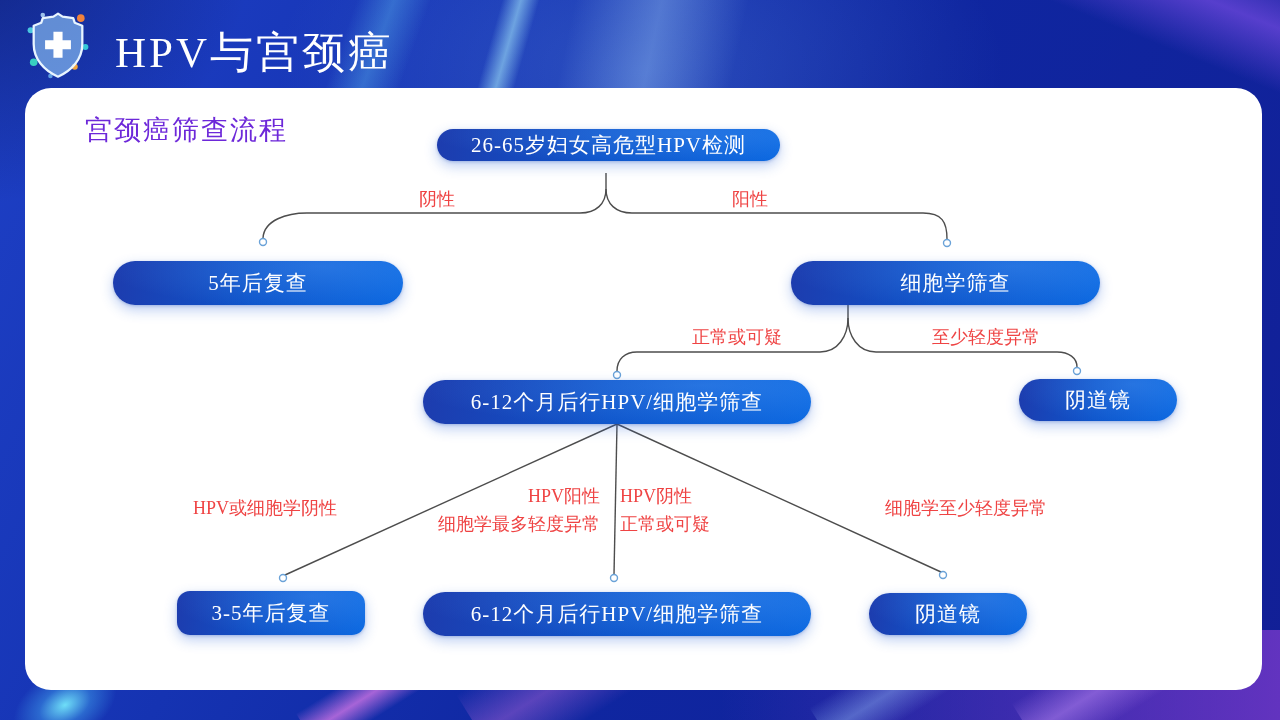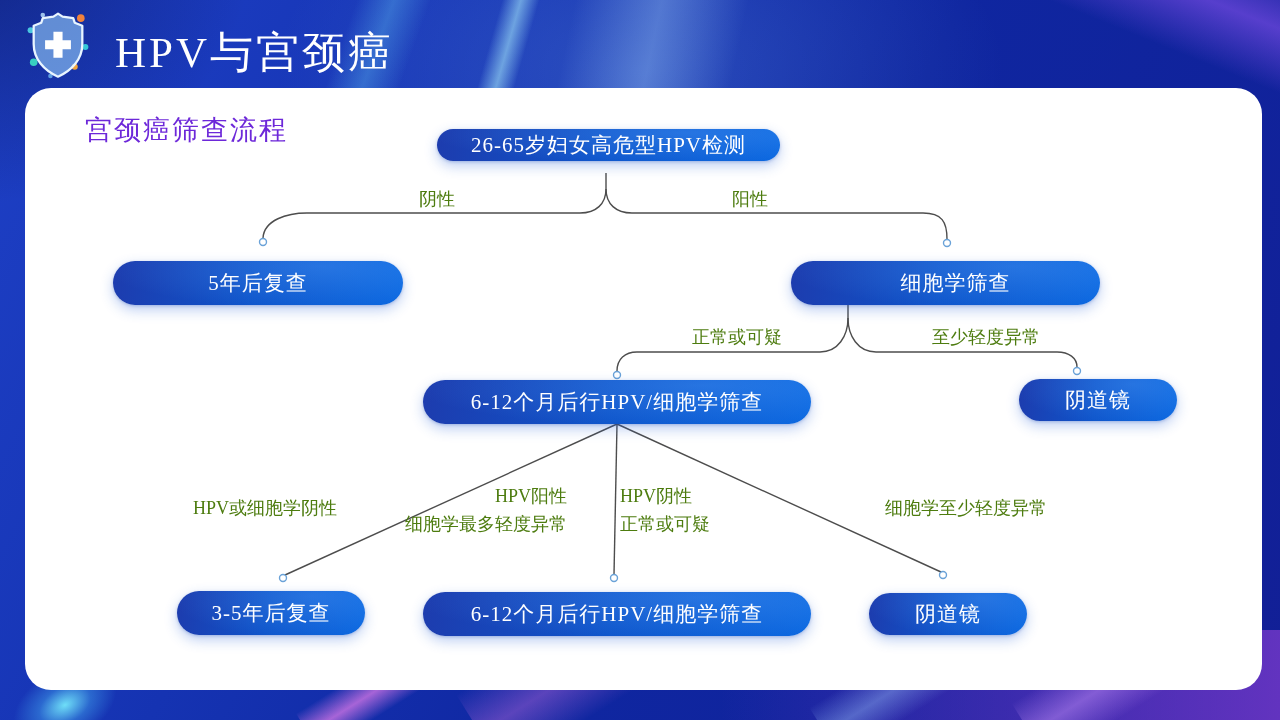--- a/index.html
+++ b/index.html
@@ -45,33 +45,33 @@
     color:#ffffff;font-size:21px;letter-spacing:1px;white-space:nowrap;
     background:
       radial-gradient(130% 170% at 72% 12%, rgba(100,170,255,.30), rgba(0,0,0,0) 58%),
       linear-gradient(96deg,#1d3cae 0%,#0e55cb 48%,#0a67e0 100%);
     box-shadow:0 5px 13px rgba(35,95,215,.30),0 1px 3px rgba(20,60,160,.25);}
   .n-root{left:412px;top:41px;width:343px;height:32px;}
   .n-recheck5{left:88px;top:173px;width:290px;height:44px;}
   .n-cytology{left:766px;top:173px;width:289px;height:44px;padding-left:20px;}
   .n-hpv612a{left:398px;top:292px;width:388px;height:44px;}
   .n-colpo-a{left:994px;top:291px;width:158px;height:42px;}
-  .n-recheck35{left:152px;top:503px;width:188px;height:44px;}
+  .n-recheck35{left:152px;top:503px;width:188px;height:44px;border-radius:13px;}
   .n-hpv612b{left:398px;top:504px;width:388px;height:44px;}
   .n-colpo-b{left:844px;top:505px;width:158px;height:42px;}
 
-  .lbl{position:absolute;color:#4d7c0f;font-size:18px;line-height:26px;white-space:nowrap;}
+  .lbl{position:absolute;color:#ef4444;font-size:18px;line-height:26px;white-space:nowrap;}
   .lbl-c{transform:translateX(-50%);}
   .lbl-negative{left:412px;top:98px;}
   .lbl-positive{left:725px;top:98px;}
   .lbl-normal{left:712px;top:236px;}
   .lbl-mild{left:961px;top:236px;}
   .lbl-hpvcytneg{left:240px;top:407px;}
   .lbl-cytmild{left:941px;top:407px;}
-  .lbl-midleft{right:695px;top:394px;text-align:right;line-height:28px;}
+  .lbl-midleft{right:662px;top:394px;text-align:right;line-height:28px;}
   .lbl-midright{left:595px;top:394px;text-align:left;line-height:28px;}
   .lbl2{display:block;}
 </style>
 </head>
 <body>
 
 <div class="stage">
 
   <div class="beam beam-cyan-1"></div>
   <div class="beam beam-cyan-2"></div>

